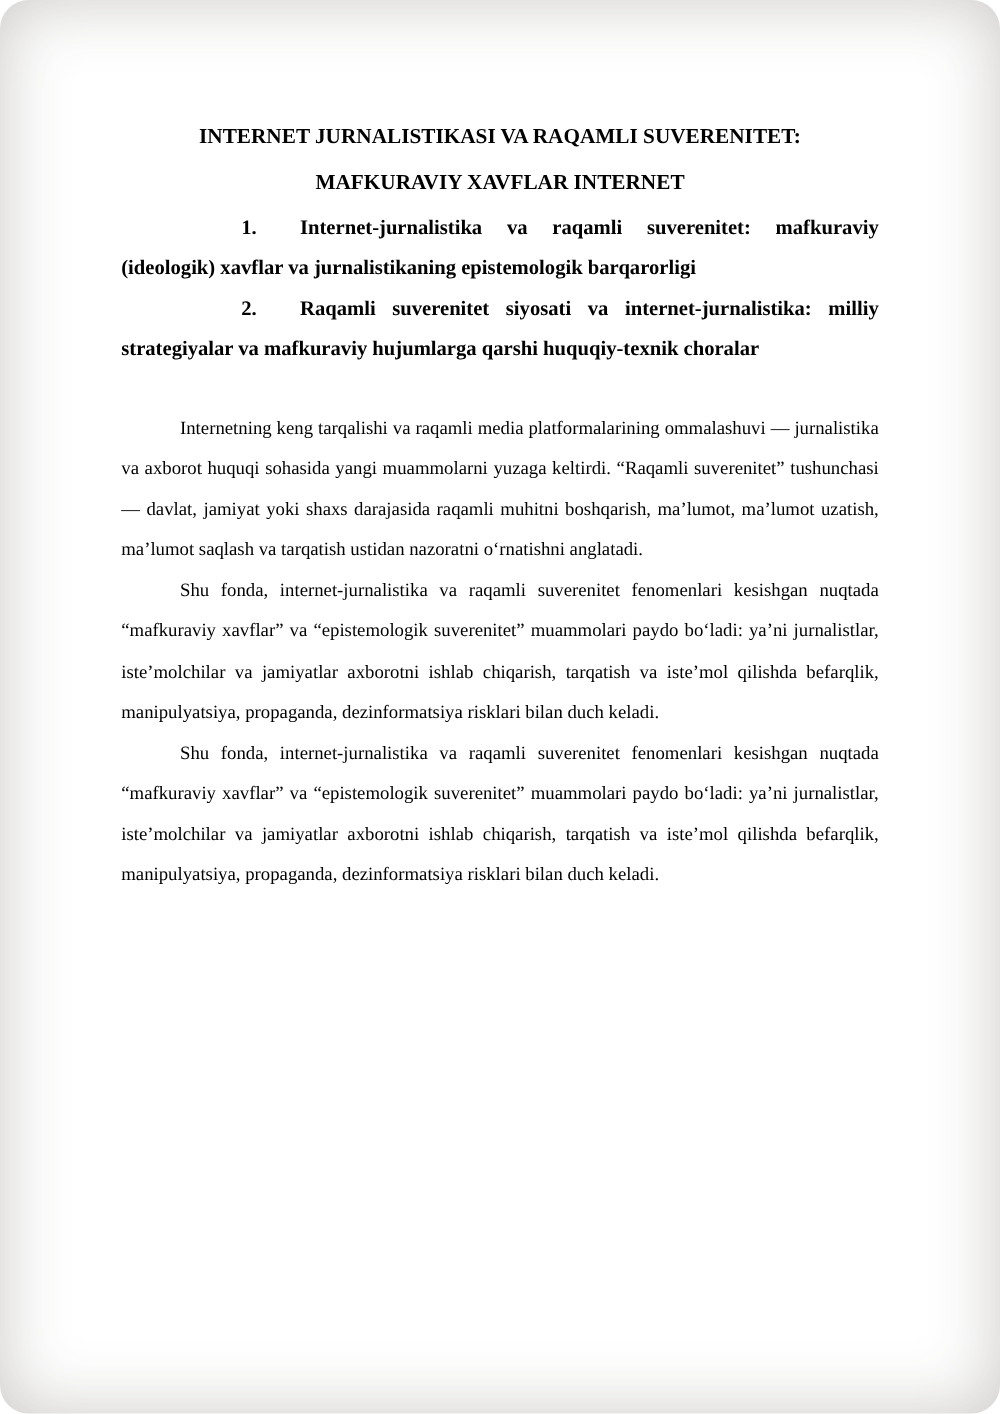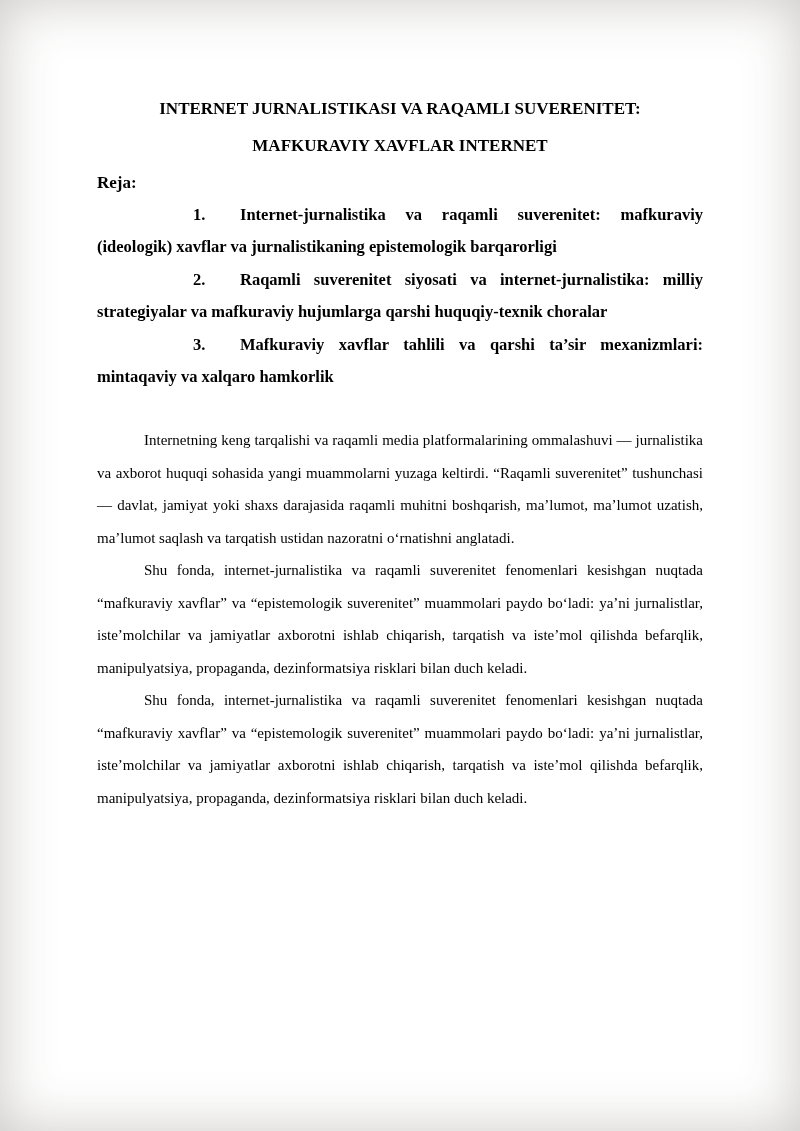--- a/index.html
+++ b/index.html
@@ -12,20 +12,21 @@
     width: 800px;
     height: 1131px;
     margin: 0 auto;
     background: #ffffff;
     box-sizing: border-box;
     padding: 90px 97px 0 97px;
     overflow: hidden;
     box-shadow: inset 0 0 55px rgba(70, 60, 52, 0.28);
     font-family: "Liberation Serif", "DejaVu Serif", serif;
     color: #000000;
+    border-radius: 23px;
   }
   .doc-title {
     font-size: 17px;
     font-weight: bold;
     text-align: center;
     margin: 0 0 2px 0;
     line-height: 37px;
   }
   .doc-title .tline {
     display: block;
@@ -63,27 +64,25 @@
 </head>
 <body>
 
 <div class="page">
 
   <h1 class="doc-title">
     <span class="tline">INTERNET JURNALISTIKASI VA RAQAMLI SUVERENITET:</span>
     <span class="tline">MAFKURAVIY XAVFLAR INTERNET</span>
   </h1>
 
-  <p class="plan-label">Reja:</p>
 
   <p class="plan-item"><span class="num">1.</span><span>Internet-jurnalistika va raqamli suverenitet: mafkuraviy (ideologik) xavflar va jurnalistikaning epistemologik barqarorligi</span></p>
 
   <p class="plan-item"><span class="num">2.</span><span>Raqamli suverenitet siyosati va internet-jurnalistika: milliy strategiyalar va mafkuraviy hujumlarga qarshi huquqiy-texnik choralar</span></p>
 
-  <p class="plan-item"><span class="num">3.</span><span>Mafkuraviy xavflar tahlili va qarshi ta’sir mexanizmlari: mintaqaviy va xalqaro hamkorlik</span></p>
 
   <p class="body-para first">Internetning keng tarqalishi va raqamli media platformalarining ommalashuvi — jurnalistika va axborot huquqi sohasida yangi muammolarni yuzaga keltirdi. “Raqamli suverenitet” tushunchasi — davlat, jamiyat yoki shaxs darajasida raqamli muhitni boshqarish, ma’lumot, ma’lumot uzatish, ma’lumot saqlash va tarqatish ustidan nazoratni o‘rnatishni anglatadi.</p>
 
   <p class="body-para">Shu fonda, internet-jurnalistika va raqamli suverenitet fenomenlari kesishgan nuqtada “mafkuraviy xavflar” va “epistemologik suverenitet” muammolari paydo bo‘ladi: ya’ni jurnalistlar, iste’molchilar va jamiyatlar axborotni ishlab chiqarish, tarqatish va iste’mol qilishda befarqlik, manipulyatsiya, propaganda, dezinformatsiya risklari bilan duch keladi.</p>
 
 
   <p class="body-para">Shu fonda, internet-jurnalistika va raqamli suverenitet fenomenlari kesishgan nuqtada “mafkuraviy xavflar” va “epistemologik suverenitet” muammolari paydo bo‘ladi: ya’ni jurnalistlar, iste’molchilar va jamiyatlar axborotni ishlab chiqarish, tarqatish va iste’mol qilishda befarqlik, manipulyatsiya, propaganda, dezinformatsiya risklari bilan duch keladi.</p>
 
 </div>
 

